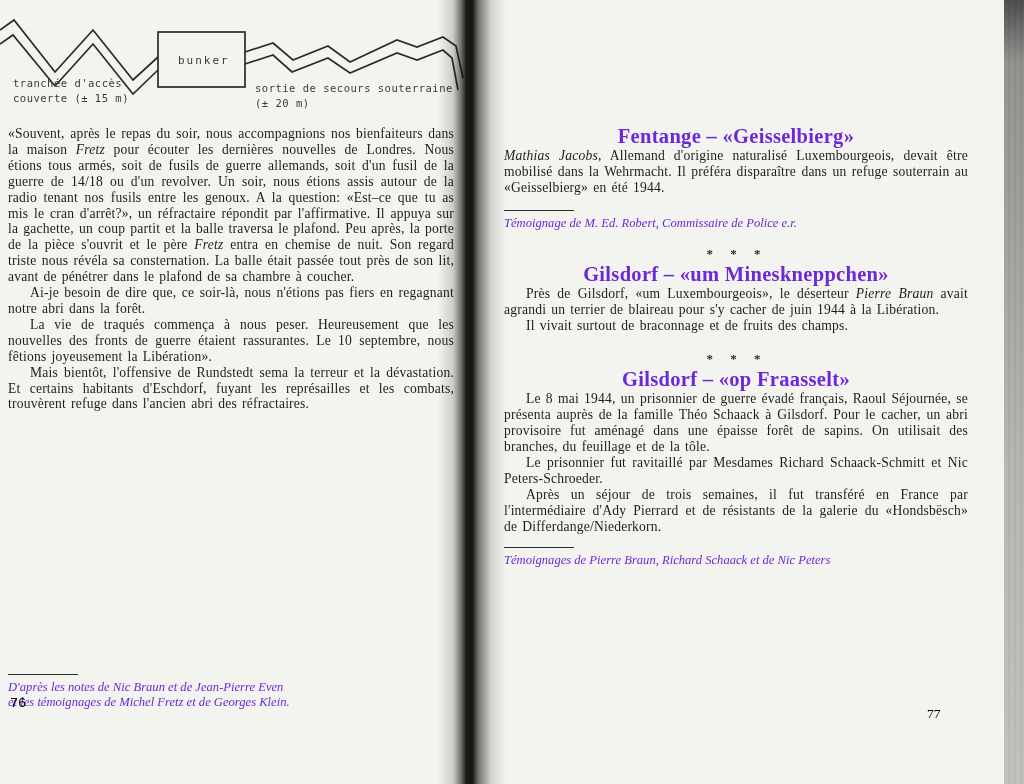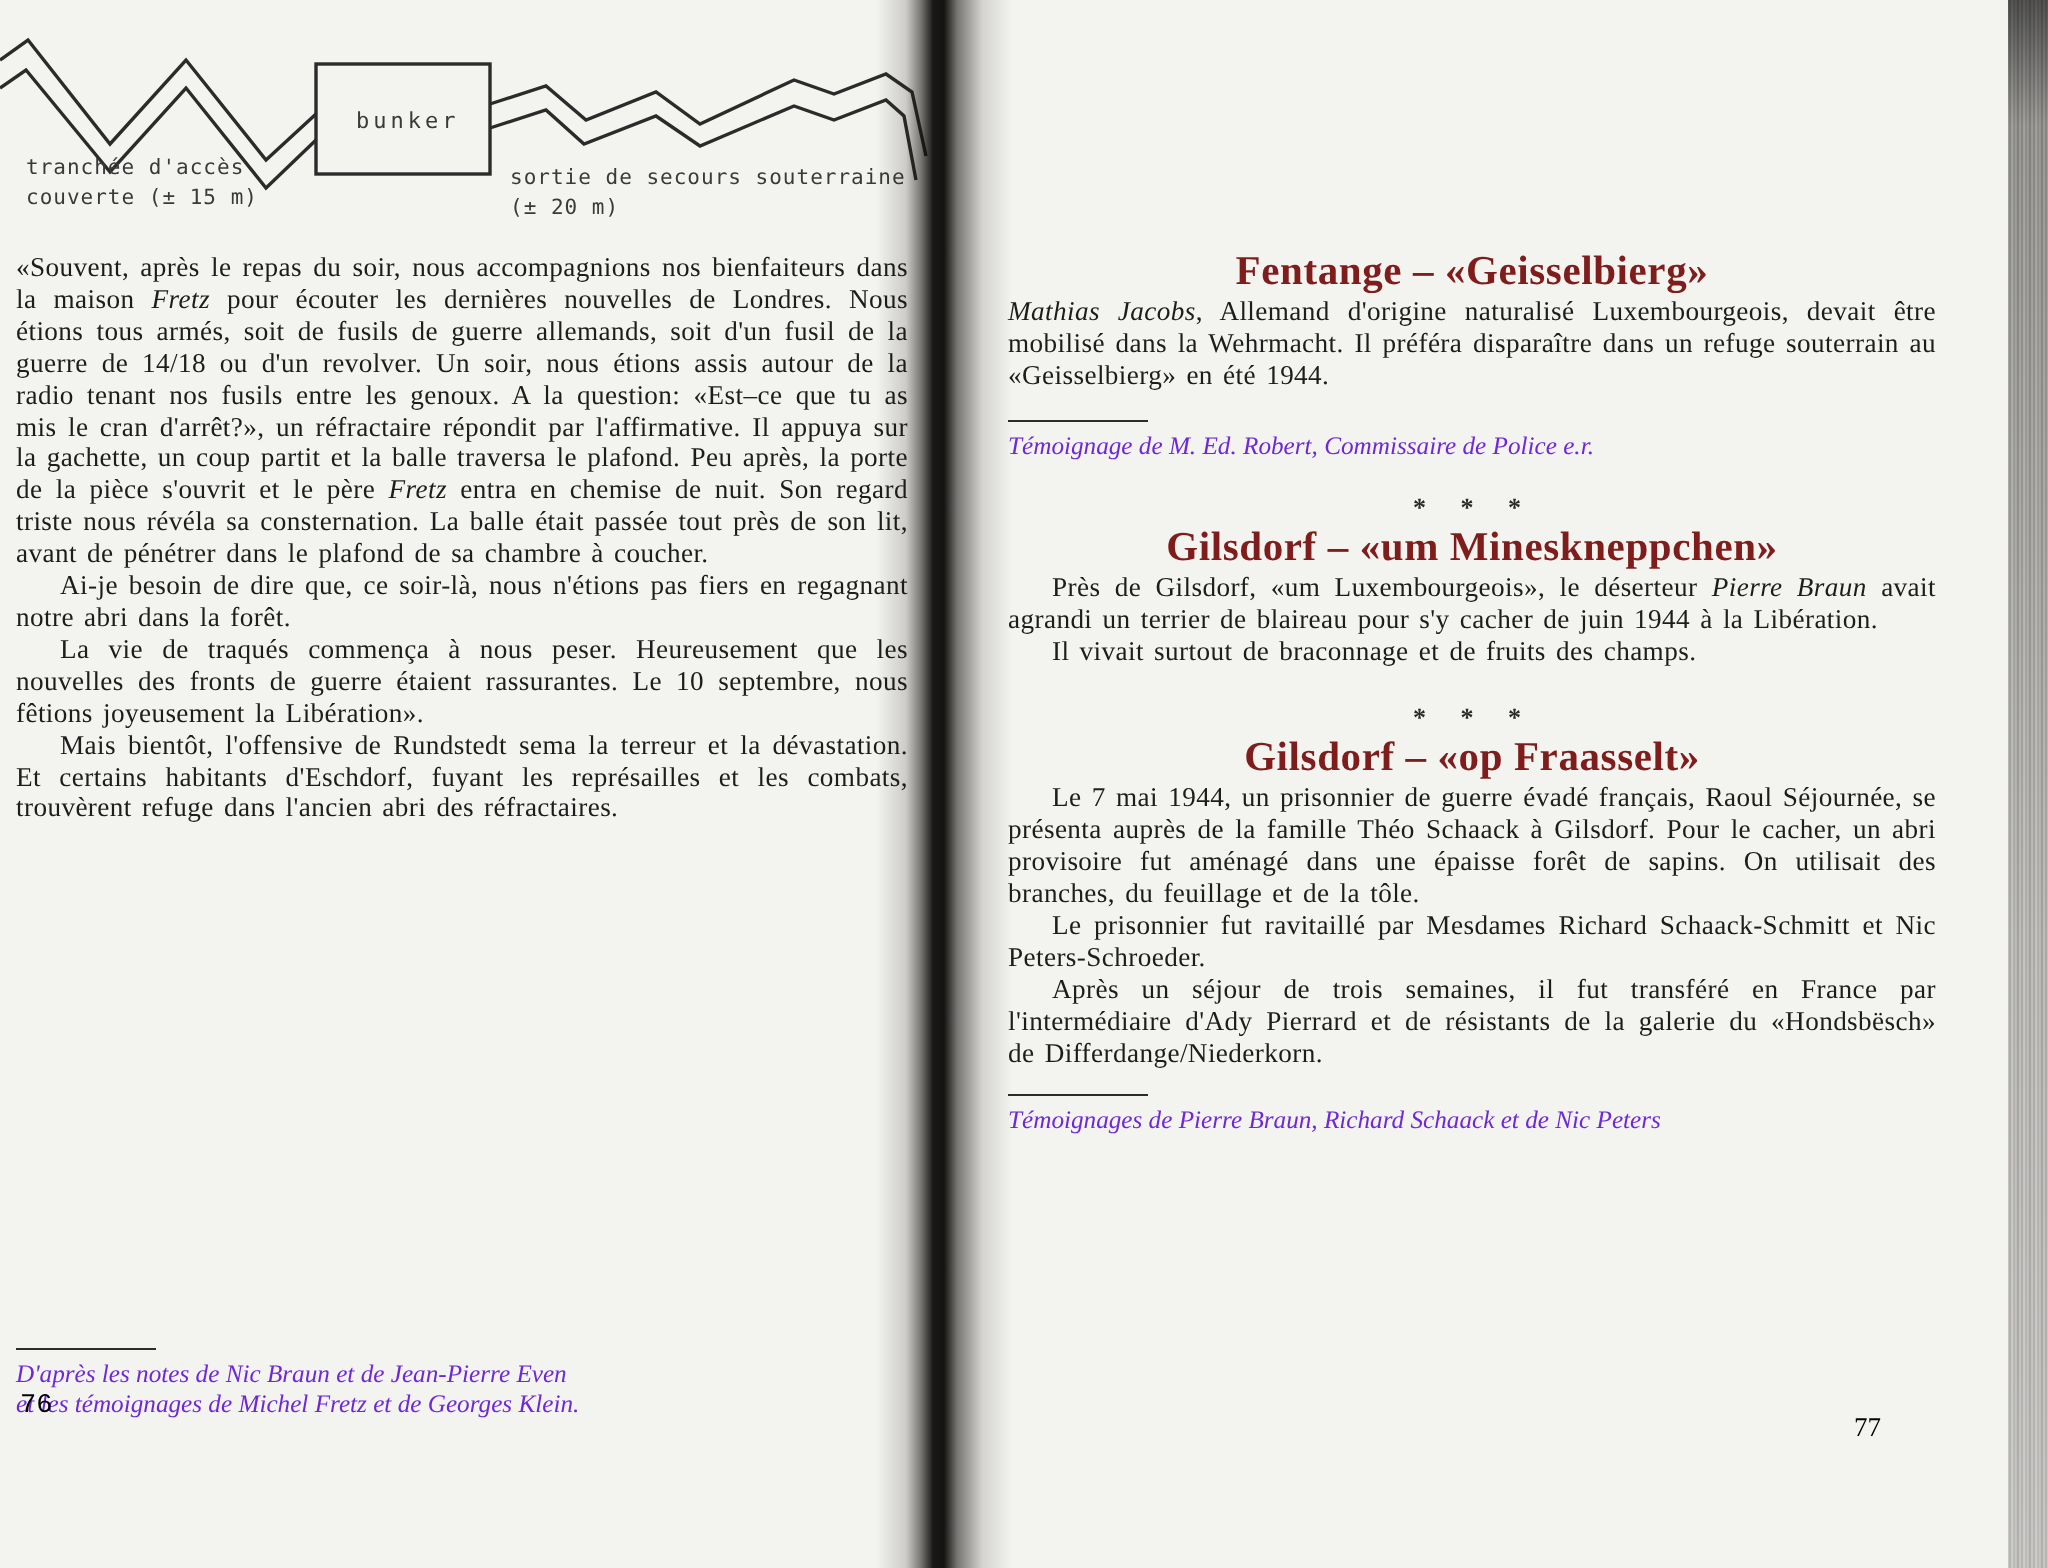--- a/index.html
+++ b/index.html
@@ -30,21 +30,21 @@
     font-size:13.6px;line-height:15.9px;
     letter-spacing:0.2px;word-spacing:1.5px;
   }
   p.indent{text-indent:22px;}
   .it{font-style:italic;}
 
   .intro{margin:0 0 0 0;text-indent:22px;font-size:13.6px;line-height:15.9px;}
 
   h2.head{
     margin:0;text-align:center;
-    font-size:20.5px;line-height:24px;font-weight:bold;color:#7f1d1d;
+    font-size:20.5px;line-height:24px;font-weight:bold;color:#6d28d9;
     letter-spacing:0.3px;
   }
 
   .stars{
     text-align:center;font-size:13px;color:#2a2a2a;
     letter-spacing:5px;word-spacing:4px;font-weight:bold;
   }
 
   .footnote{
     font-style:italic;font-size:12.6px;line-height:15px;color:#6d28d9;
@@ -143,21 +143,21 @@
       <div>Témoignage de M. Ed. Robert, Commissaire de Police e.r.</div>
     </div>
     <div class="stars mt-stars1">* * *</div>
 
     <h2 class="head mt-h2">Gilsdorf – «um Mineskneppchen»</h2>
     <p class="body indent mt-para2"><span>Près de Gilsdorf, «um Luxembourgeois», le déserteur </span><span class="it">Pierre Braun</span><span> avait agrandi un terrier de blaireau pour s'y cacher de juin 1944 à la Libération.</span></p>
     <p class="body indent mt-para3"><span>Il vivait surtout de braconnage et de fruits des champs.</span></p>
     <div class="stars mt-stars2">* * *</div>
 
     <h2 class="head mt-h3">Gilsdorf – «op Fraasselt»</h2>
-    <p class="body indent mt-para4"><span>Le 7 mai 1944, un prisonnier de guerre évadé français, Raoul Séjournée, se présenta auprès de la famille Théo Schaack à Gilsdorf. Pour le cacher, un abri provisoire fut aménagé dans une épaisse forêt de sapins. On utilisait des branches, du feuillage et de la tôle.</span></p>
+    <p class="body indent mt-para4"><span>Le 8 mai 1944, un prisonnier de guerre évadé français, Raoul Séjournée, se présenta auprès de la famille Théo Schaack à Gilsdorf. Pour le cacher, un abri provisoire fut aménagé dans une épaisse forêt de sapins. On utilisait des branches, du feuillage et de la tôle.</span></p>
     <p class="body indent mt-para5"><span>Le prisonnier fut ravitaillé par Mesdames Richard Schaack-Schmitt et Nic Peters-Schroeder.</span></p>
     <p class="body indent mt-para6"><span>Après un séjour de trois semaines, il fut transféré en France par l'intermédiaire d'Ady Pierrard et de résistants de la galerie du «Hondsbësch» de Differdange/Niederkorn.</span></p>
     <div class="footnote mt-fn2">
       <div class="rule"></div>
       <div>Témoignages de Pierre Braun, Richard Schaack et de Nic Peters</div>
     </div>
   </div>
 
   <div class="pagenum pn-right">77</div>
 

